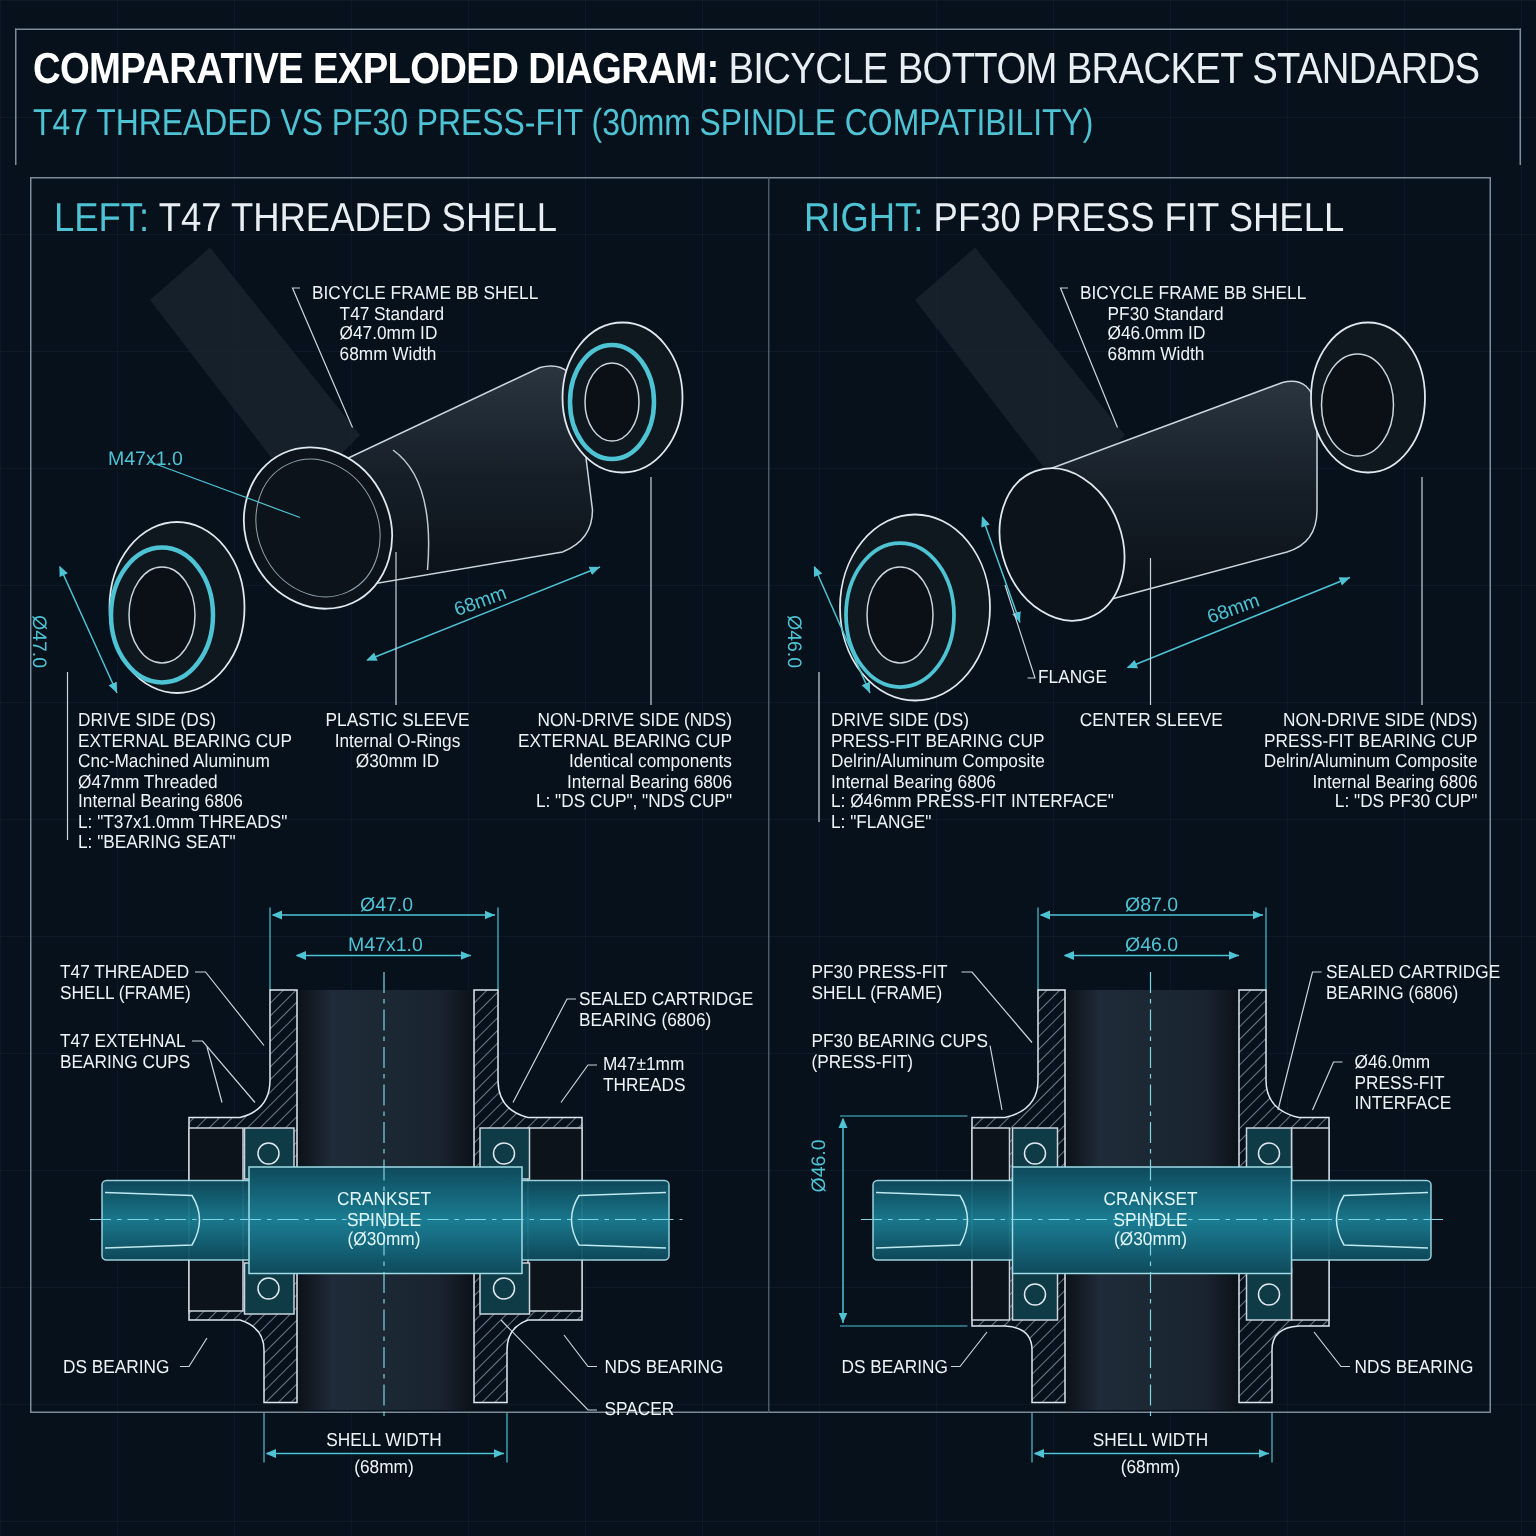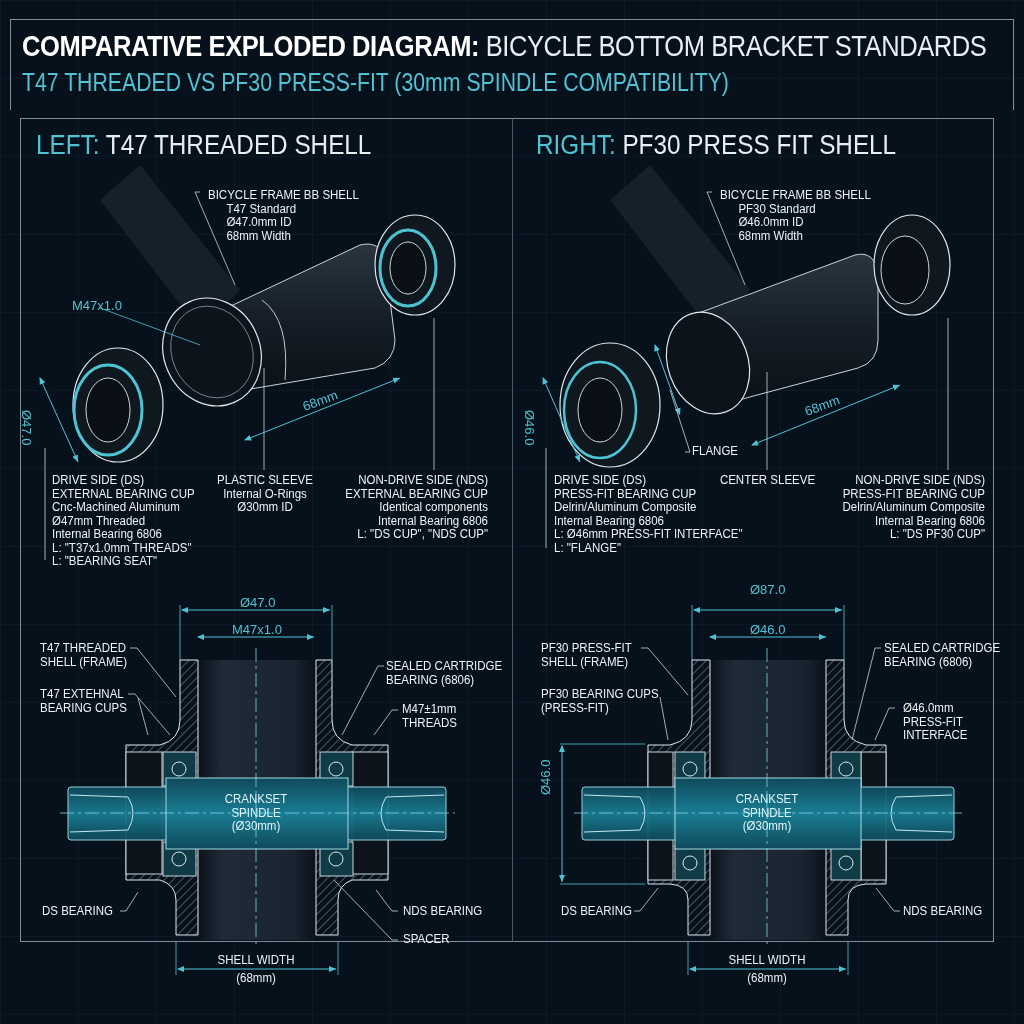--- a/index.html
+++ b/index.html
@@ -276,21 +276,21 @@
   <div>(Ø30mm)</div>
 </div>
 <div class="lbl" style="left:42px;top:905px">DS BEARING</div>
 <div class="lbl" style="left:403px;top:905px">NDS BEARING</div>
 <div class="lbl" style="left:403px;top:933px">SPACER</div>
 <div class="lbl c" style="left:196px;top:954px;width:120px">
   <div>SHELL WIDTH</div>
     <div style="margin-top:4px">(68mm)</div>
 </div>
 
-<div class="dim" style="left:750px;top:582px">Ø87.0</div>
+<div class="dim" style="left:750px;top:595px">Ø87.0</div>
 <div class="dim" style="left:750px;top:622px">Ø46.0</div>
 <div class="dim" style="left:538px;top:795px;transform:rotate(-90deg);transform-origin:left top">Ø46.0</div>
 <div class="lbl" style="left:541px;top:642px">
   <div>PF30 PRESS-FIT</div>
     <div>SHELL (FRAME)</div>
 </div>
 <div class="lbl" style="left:541px;top:688px">
   <div>PF30 BEARING CUPS</div>
     <div>(PRESS-FIT)</div>
 </div>

